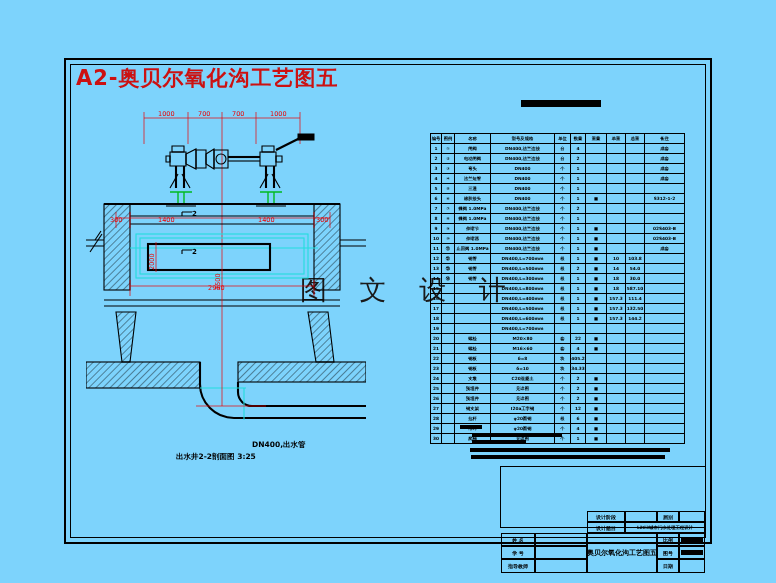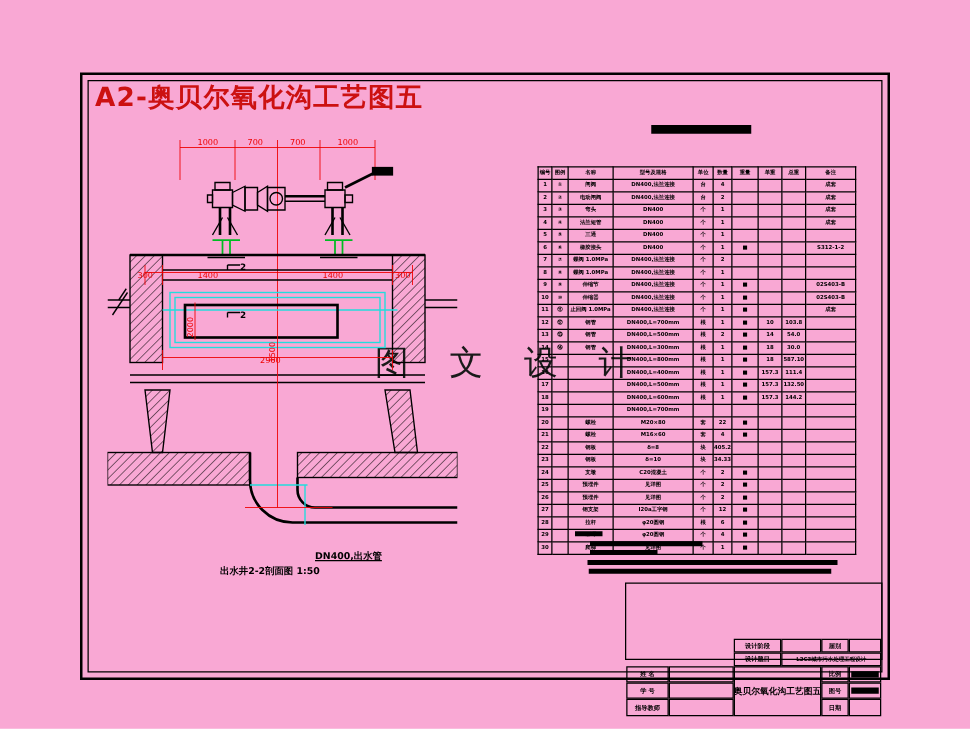--- a/index.html
+++ b/index.html
@@ -1,17 +1,17 @@
 <!DOCTYPE html>
 <html><head>
 <meta charset="utf-8">
 <style>
   html,body{margin:0;padding:0;background:#ffffff;}
   body{width:776px;height:583px;font-family:"DejaVu Sans","Liberation Sans",sans-serif;overflow:hidden;}
-  #page{position:relative;width:776px;height:583px;background:#f9a8d4;}
+  #page{position:relative;width:776px;height:583px;background:#7dd3fc;}
 
   
   .frame-outer{position:absolute;left:64px;top:58px;width:648px;height:486px;border:2px solid #000;box-sizing:border-box;}
   .frame-inner{position:absolute;left:70px;top:64px;width:636px;height:474px;border:1px solid #000;box-sizing:border-box;}
 
   
   .sheet-title{position:absolute;left:76px;top:64px;font-size:21px;font-weight:bold;color:#cc1111;
     letter-spacing:1px;font-family:"DejaVu Sans","Liberation Sans",sans-serif;white-space:nowrap;}
 
   
@@ -27,21 +27,21 @@
   .redline{stroke:#ee0000;stroke-width:0.7;}
   .blk{stroke:#000;stroke-width:1.1;fill:none;}
   .blk2{stroke:#000;stroke-width:2.1;fill:none;}
   .cyan{stroke:#22dddd;stroke-width:1.1;fill:none;}
   .grn{stroke:#00bb22;stroke-width:1.4;fill:none;}
   .lbl{fill:#000;font-size:7px;font-weight:bold;font-family:"DejaVu Sans",sans-serif;}
 
   
   .caption{position:absolute;left:176px;top:452px;font-size:7.5px;font-weight:bold;color:#000;
     white-space:nowrap;font-family:"DejaVu Sans",sans-serif;}
-  .pipe-label{position:absolute;left:252px;top:440px;font-size:7.5px;font-weight:bold;color:#000;white-space:nowrap;text-decoration:underline;}
+  .pipe-label{position:absolute;left:252px;top:440px;font-size:7.5px;font-weight:bold;color:#000;white-space:nowrap;}
 
   
   .tbl-title{position:absolute;left:521px;top:100px;width:80px;height:7px;background:#000;}
   table.eqp{position:absolute;left:430px;top:133px;border-collapse:collapse;table-layout:fixed;}
   table.eqp td,table.eqp th{border:0.7px solid #000;height:9px;padding:0;font-size:4.3px;
     line-height:9px;text-align:center;overflow:hidden;white-space:nowrap;color:#000;
     font-family:"DejaVu Sans",sans-serif;font-weight:bold;}
   table.eqp th{font-size:4.3px;height:9px;}
   .c0{width:11px}.c1{width:13px}.c2{width:36px}.c3{width:64px}.c4{width:16px}
   .c5{width:15px}.c6{width:21px}.c7{width:19px}.c8{width:19px}.c9{width:40px}
@@ -199,21 +199,21 @@
       <path class="blk2" d="M152 282 v10 a14 14 0 0 0 14 14 H280"></path>
       <line class="cyan" x1="114" y1="288" x2="160" y2="288"></line>
       <line class="cyan" x1="158" y1="288" x2="158" y2="320"></line>
     </g>
 
     <line class="redline" x1="136" y1="196" x2="136" y2="306"></line>
     <line class="redline" x1="110" y1="306" x2="180" y2="306"></line>
   </svg>
 
   <div class="pipe-label">DN400,出水管</div>
-  <div class="caption">出水井2-2剖面图 1:50</div>
+  <div class="caption">出水井2-2剖面图 3:25</div>
 
   <div class="tbl-title"></div>
   <table class="eqp">
     <colgroup>
       <col class="c0">
         <col class="c1">
         <col class="c2">
         <col class="c3">
         <col class="c4">
       <col class="c5">

